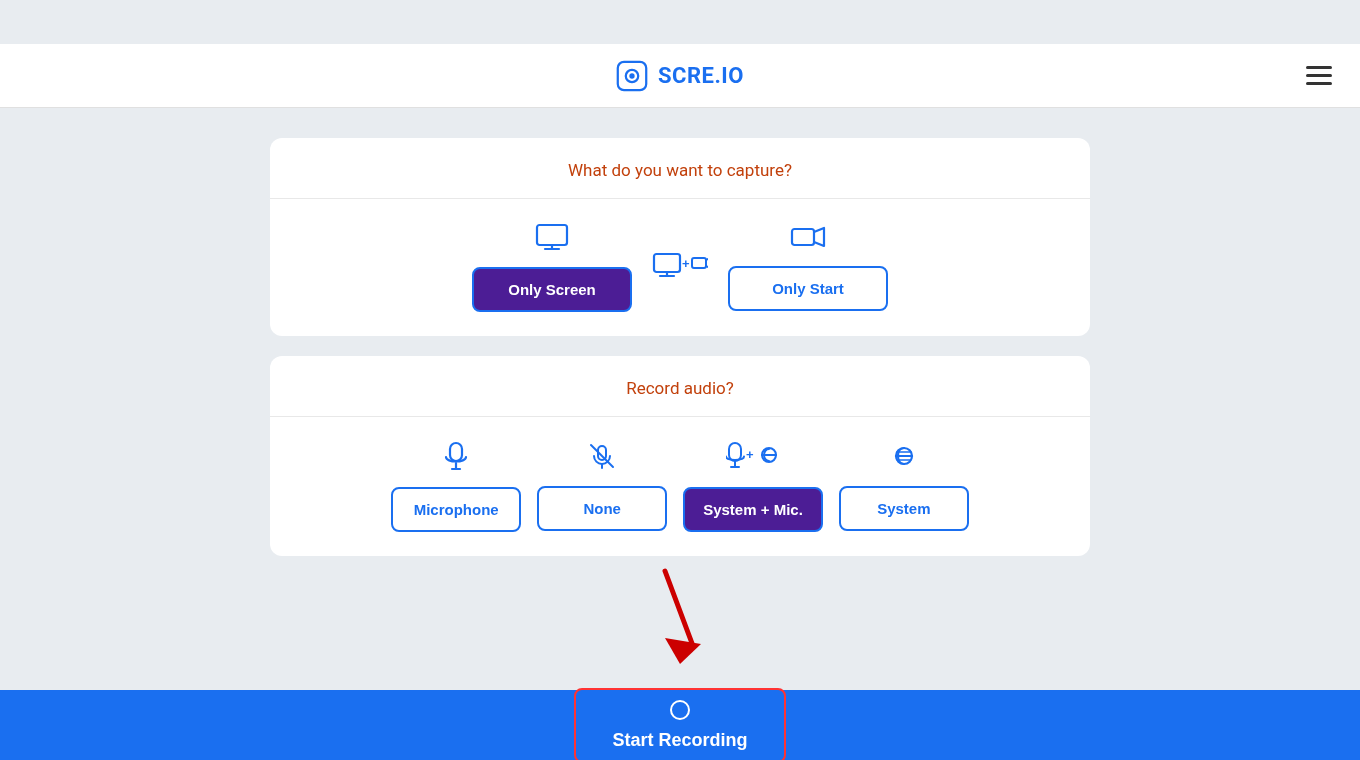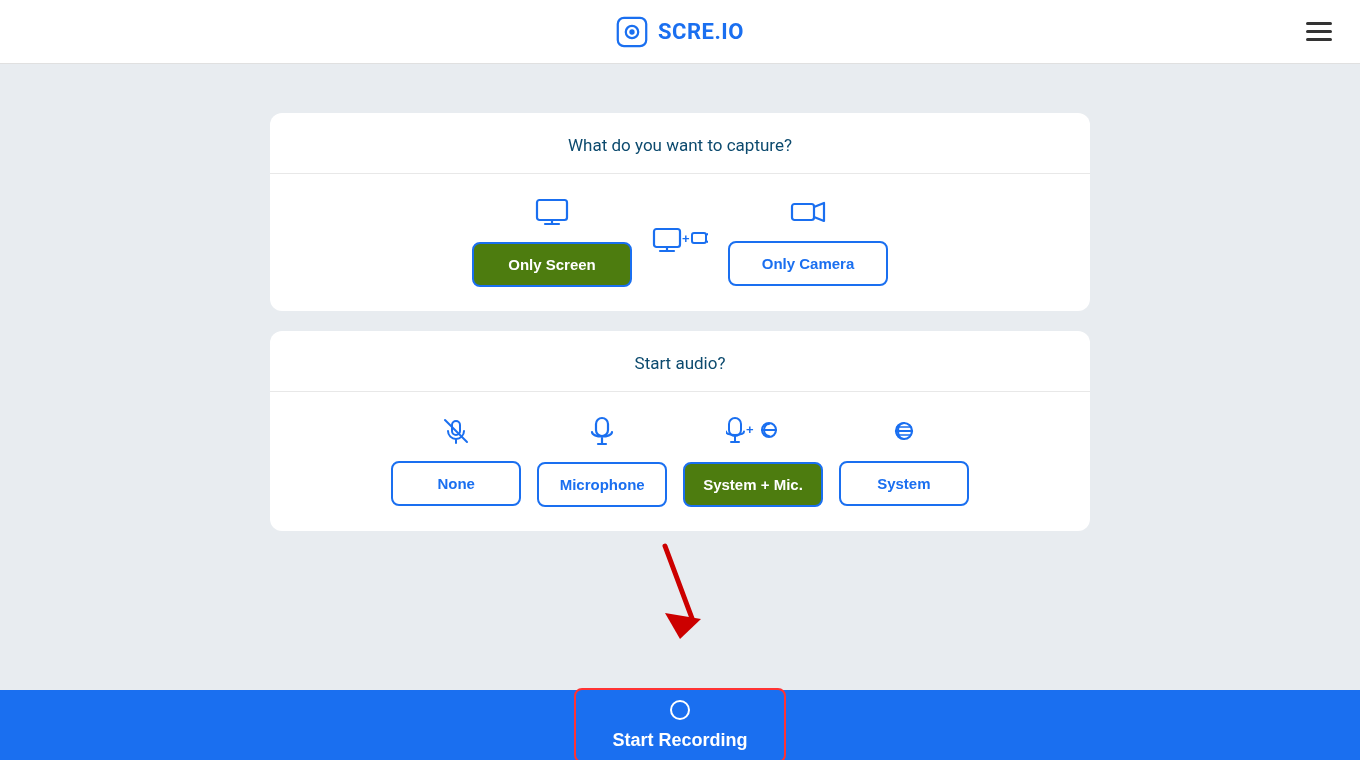--- a/index.html
+++ b/index.html
@@ -13,20 +13,21 @@
 
     
     .header {
       background: #ffffff;
       height: 64px;
       display: flex;
       align-items: center;
       justify-content: center;
       position: relative;
       border-bottom: 1px solid #e0e0e0;
+      margin-top: 44px;
     }
     .header-logo {
       display: flex;
       align-items: center;
       gap: 10px;
       color: #1a6ff0;
       font-size: 22px;
       font-weight: 700;
       letter-spacing: 0.5px;
     }
@@ -68,21 +69,21 @@
       background: #ffffff;
       border-radius: 12px;
       width: 820px;
       max-width: 100%;
       overflow: visible;
     }
     .card-title {
       text-align: center;
       padding: 22px 20px 18px;
       font-size: 17px;
-      color: #0c4a6e;
+      color: #c2410c;
       border-bottom: 1px solid #e8e8e8;
       font-weight: 400;
     }
     .card-options {
       display: flex;
       align-items: center;
       justify-content: center;
       gap: 20px;
       padding: 24px 30px;
     }
@@ -107,21 +108,21 @@
       border: 2px solid #1a6ff0;
       padding: 12px 28px;
       font-size: 15px;
       font-weight: 600;
       cursor: pointer;
       min-width: 160px;
       text-align: center;
       transition: all 0.15s;
     }
     .option-btn.active {
-      background: #4d7c0f;
+      background: #4c1d95;
       color: #ffffff;
       border-color: #1a6ff0;
     }
     .option-btn.inactive {
       background: #ffffff;
       color: #1a6ff0;
       border-color: #1a6ff0;
     }
 
     
@@ -248,52 +249,52 @@
         </div>
       </div>
 
       <div class="option-item">
         <div class="option-icon">
           <svg width="36" height="26" viewBox="0 0 36 26" fill="none" xmlns="http://www.w3.org/2000/svg">
             <rect x="2" y="5" width="22" height="16" rx="2.5" stroke="#1a6ff0" stroke-width="2.2" fill="none"></rect>
             <polyline points="24,8 34,4 34,22 24,18" stroke="#1a6ff0" stroke-width="2.2" fill="none" stroke-linejoin="round"></polyline>
           </svg>
         </div>
-        <button class="option-btn inactive">Only Camera</button>
+        <button class="option-btn inactive">Only Start</button>
       </div>
 
     </div>
   </div>
 
   <div class="card">
-    <div class="card-title">Start audio?</div>
+    <div class="card-title">Record audio?</div>
     <div class="card-options audio-options">
+
+      <div class="option-item">
+        <div class="option-icon">
+          <svg width="26" height="30" viewBox="0 0 26 30" fill="none" xmlns="http://www.w3.org/2000/svg">
+            <rect x="7" y="2" width="12" height="18" rx="6" stroke="#1a6ff0" stroke-width="2.2" fill="none"></rect>
+            <path d="M3 16 C3 22 23 22 23 16" stroke="#1a6ff0" stroke-width="2.2" stroke-linecap="round" fill="none"></path>
+            <line x1="13" y1="22" x2="13" y2="28" stroke="#1a6ff0" stroke-width="2.2" stroke-linecap="round"></line>
+            <line x1="9" y1="28" x2="17" y2="28" stroke="#1a6ff0" stroke-width="2.2" stroke-linecap="round"></line>
+          </svg>
+        </div>
+        <button class="option-btn inactive audio-option-btn">Microphone</button>
+      </div>
 
       <div class="option-item">
         <div class="option-icon">
           <svg width="28" height="28" viewBox="0 0 28 28" fill="none" xmlns="http://www.w3.org/2000/svg">
             <path d="M18 14 C18 16.2 16.2 18 14 18 C11.8 18 10 16.2 10 14 L10 8 C10 5.8 11.8 4 14 4 C16.2 4 18 5.8 18 8 Z" stroke="#1a6ff0" stroke-width="2" fill="none"></path>
             <path d="M6 14 C6 18.4 9.6 22 14 22 C18.4 22 22 18.4 22 14" stroke="#1a6ff0" stroke-width="2" stroke-linecap="round" fill="none"></path>
             <line x1="14" y1="22" x2="14" y2="26" stroke="#1a6ff0" stroke-width="2" stroke-linecap="round"></line>
             <line x1="3" y1="3" x2="25" y2="25" stroke="#1a6ff0" stroke-width="2" stroke-linecap="round"></line>
           </svg>
         </div>
         <button class="option-btn inactive audio-option-btn">None</button>
-      </div>
-
-      <div class="option-item">
-        <div class="option-icon">
-          <svg width="26" height="30" viewBox="0 0 26 30" fill="none" xmlns="http://www.w3.org/2000/svg">
-            <rect x="7" y="2" width="12" height="18" rx="6" stroke="#1a6ff0" stroke-width="2.2" fill="none"></rect>
-            <path d="M3 16 C3 22 23 22 23 16" stroke="#1a6ff0" stroke-width="2.2" stroke-linecap="round" fill="none"></path>
-            <line x1="13" y1="22" x2="13" y2="28" stroke="#1a6ff0" stroke-width="2.2" stroke-linecap="round"></line>
-            <line x1="9" y1="28" x2="17" y2="28" stroke="#1a6ff0" stroke-width="2.2" stroke-linecap="round"></line>
-          </svg>
-        </div>
-        <button class="option-btn inactive audio-option-btn">Microphone</button>
       </div>
 
       <div class="option-item">
         <div class="option-icon">
           <svg width="54" height="30" viewBox="0 0 54 30" fill="none" xmlns="http://www.w3.org/2000/svg">
             <rect x="3" y="2" width="12" height="18" rx="6" stroke="#1a6ff0" stroke-width="2" fill="none"></rect>
             <path d="M0 15.5 C0 20 18 20 18 15.5" stroke="#1a6ff0" stroke-width="2" stroke-linecap="round" fill="none"></path>
             <line x1="9" y1="20" x2="9" y2="26" stroke="#1a6ff0" stroke-width="2" stroke-linecap="round"></line>
             <line x1="5" y1="26" x2="13" y2="26" stroke="#1a6ff0" stroke-width="2" stroke-linecap="round"></line>
             <text x="20" y="18" fill="#1a6ff0" font-size="13" font-weight="bold" font-family="sans-serif">+</text>

